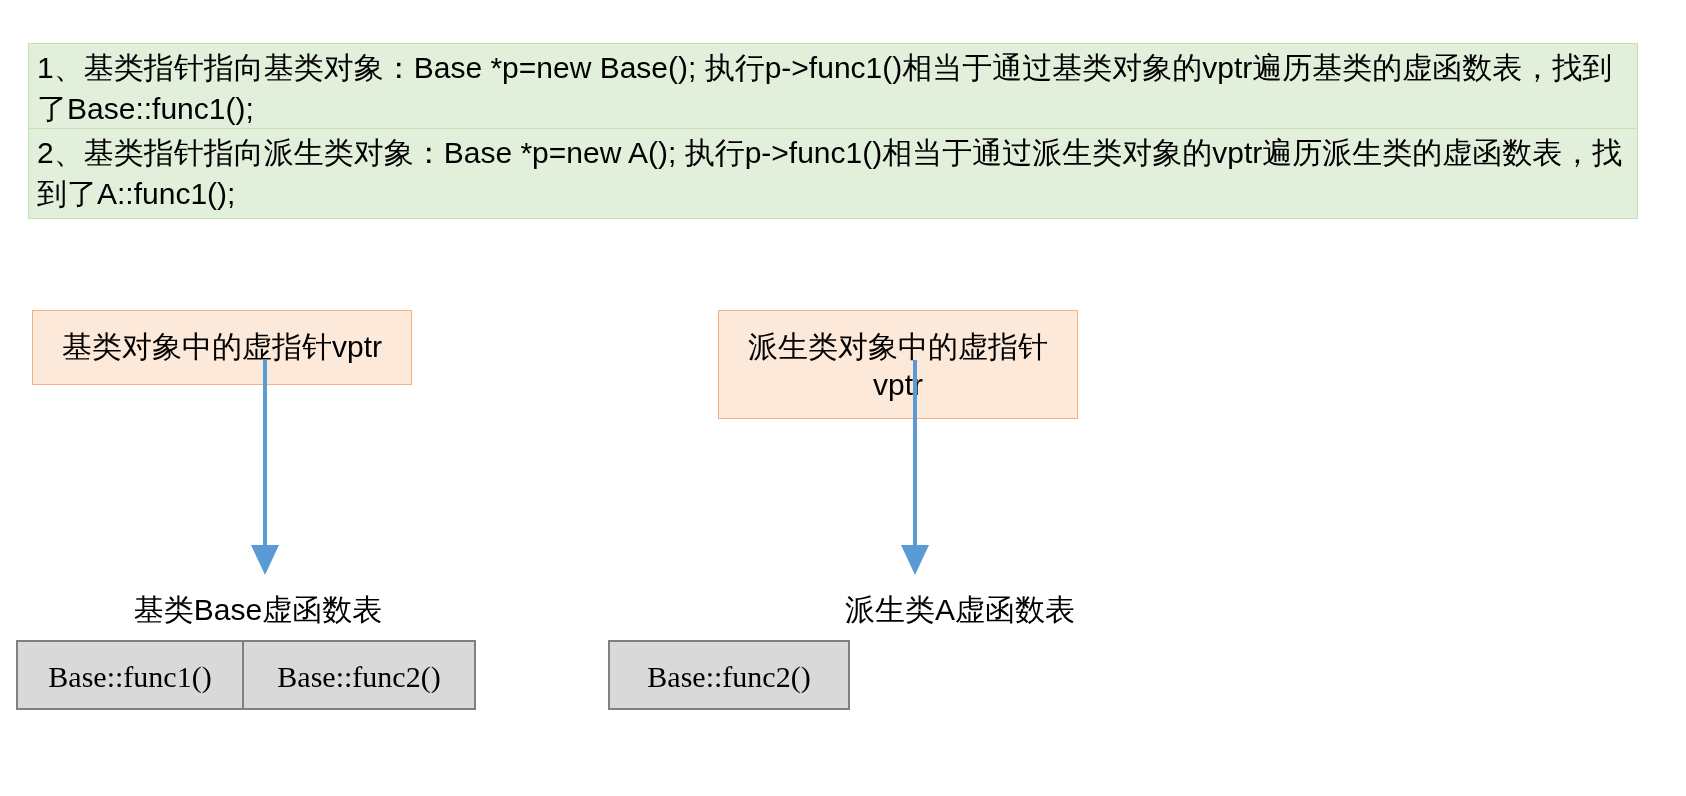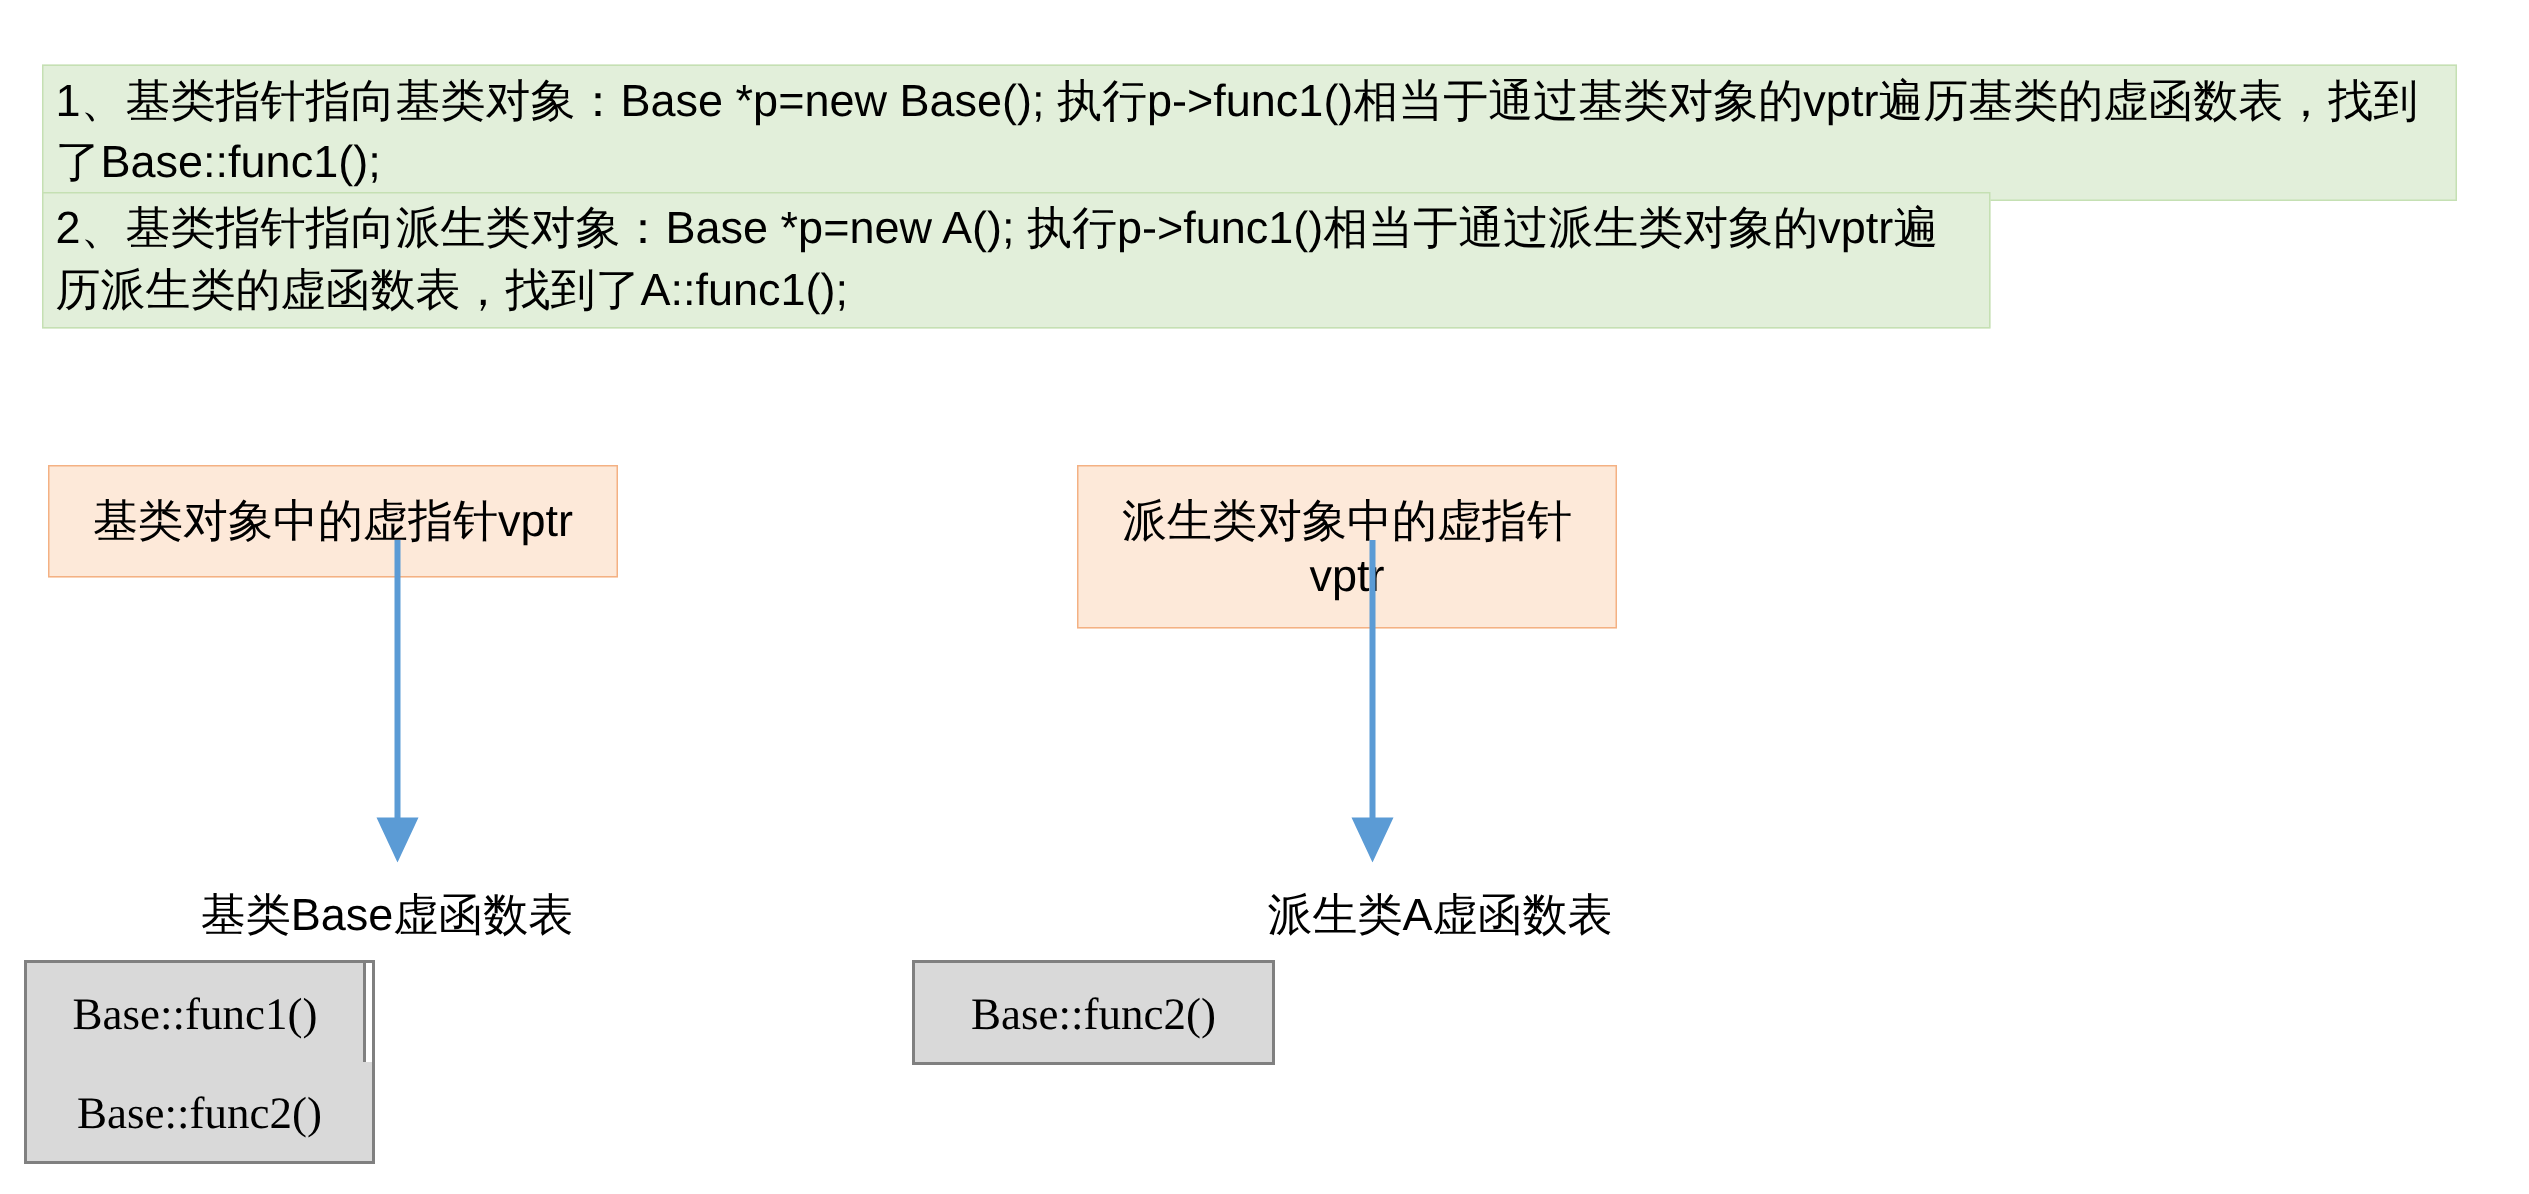--- a/index.html
+++ b/index.html
@@ -25,21 +25,21 @@
     position: absolute;
     left: 28px;
     top: 7px;
     width: 1610px;
     margin-top: 36px;
   }
   #block2 {
     position: absolute;
     left: 28px;
     top: 128px;
-    width: 1299px;
+    width: 1610px;
   }
   .vptr-label {
     background: #fde9d9;
     border: 1px solid #f4b183;
     font-size: 30px;
     color: #000000;
     padding: 16px 10px;
     box-sizing: border-box;
     text-align: center;
   }
@@ -71,21 +71,20 @@
     position: absolute;
     left: 810px;
     top: 590px;
     width: 300px;
   }
   .vtable {
     position: absolute;
     display: flex;
     border: 2px solid #808080;
     box-sizing: border-box;
-    flex-direction: column;
   }
   .vtable .cell {
     background: #d9d9d9;
     font-family: "Times New Roman", serif;
     font-size: 30px;
     padding: 18px 14px 14px 14px;
     border-right: 2px solid #808080;
     text-align: center;
     box-sizing: border-box;
     white-space: nowrap;

